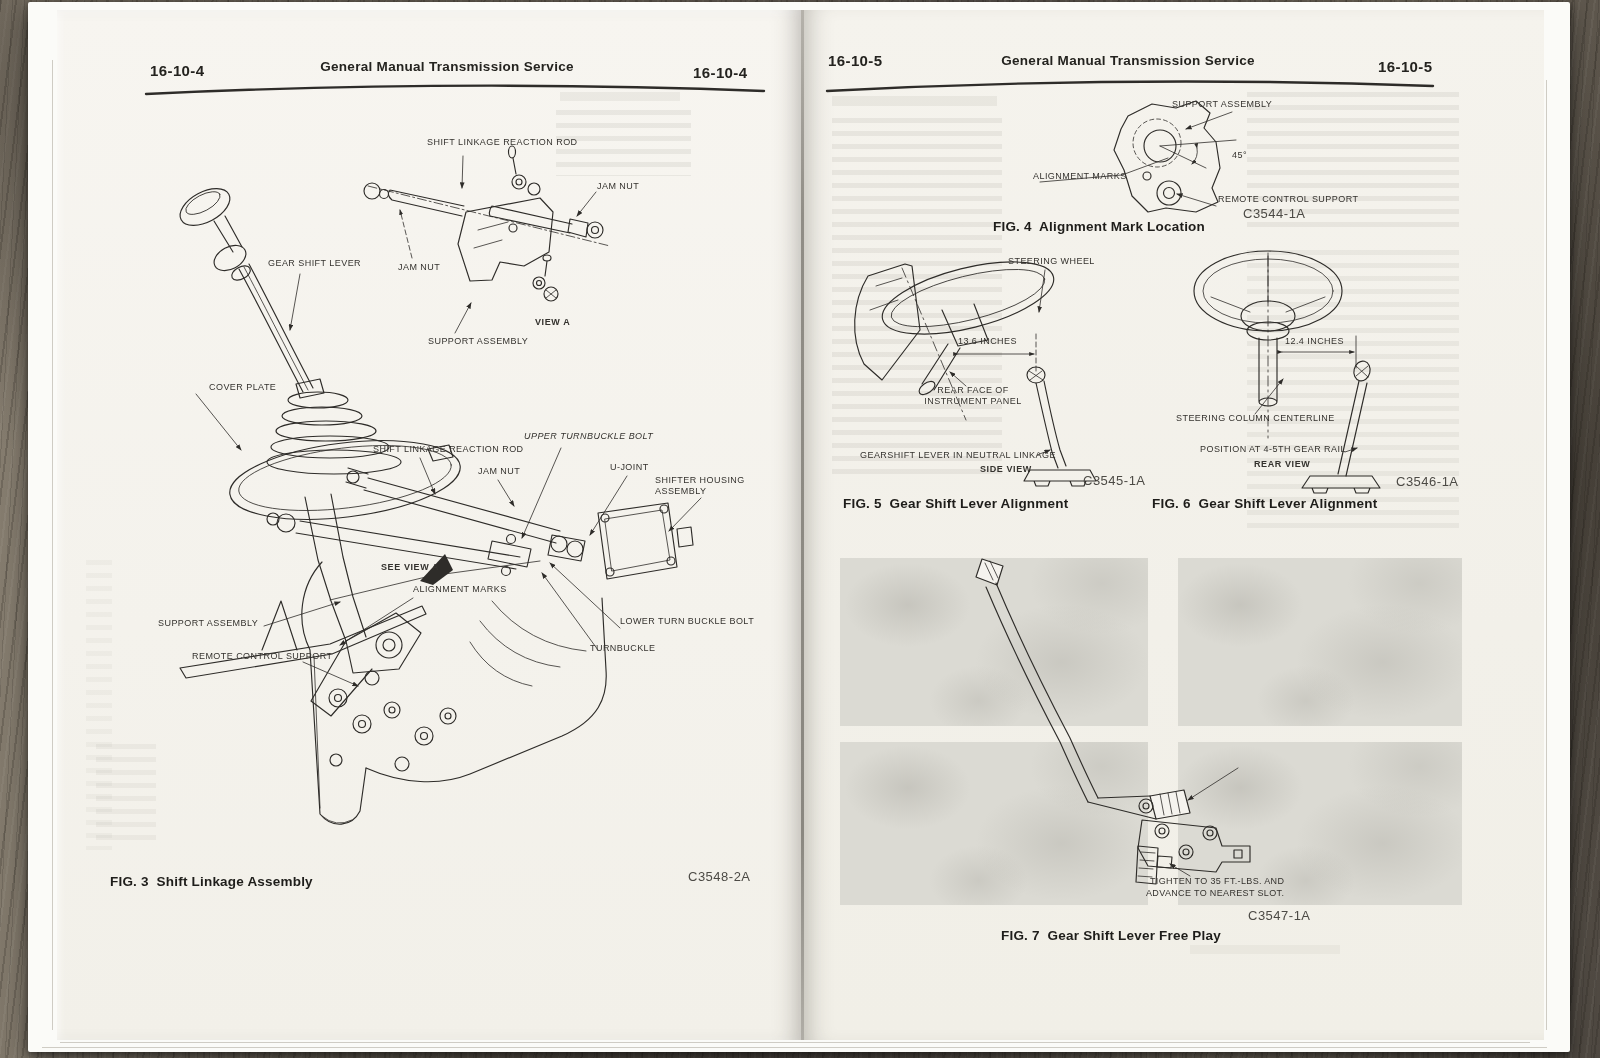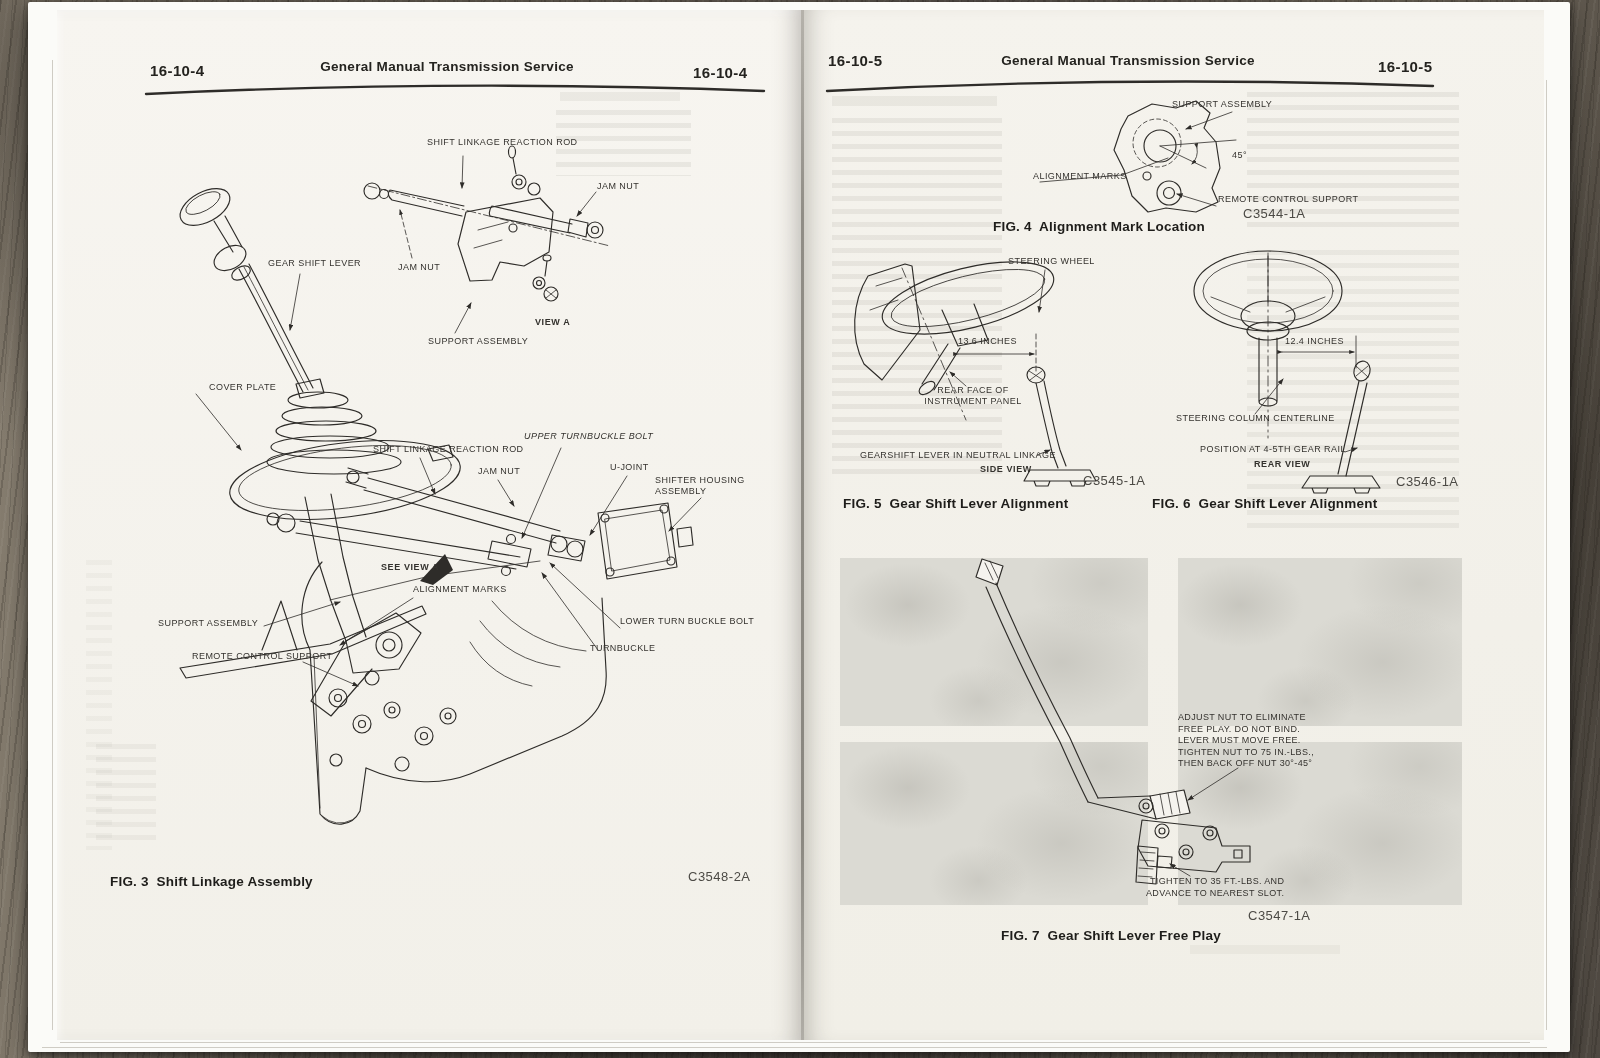--- a/index.html
+++ b/index.html
@@ -331,23 +331,18 @@
   <div class="figcode" style="left:1083px;top:473px;">C3545-1A</div>
   <div class="figcap" style="left:843px;top:496px;">FIG. 5  Gear Shift Lever Alignment</div>
 
   <div class="lbl" style="left:1285px;top:336px;">12.4 INCHES</div>
   <div class="lbl" style="left:1176px;top:413px;">STEERING COLUMN CENTERLINE</div>
   <div class="lbl" style="left:1200px;top:444px;">POSITION AT 4-5TH GEAR RAIL</div>
   <div class="lbl b" style="left:1254px;top:459px;">REAR VIEW</div>
   <div class="figcode" style="left:1396px;top:474px;">C3546-1A</div>
   <div class="figcap" style="left:1152px;top:496px;">FIG. 6  Gear Shift Lever Alignment</div>
 
-  <div class="note" style="left:1178px;top:712px;">ADJUST NUT TO ELIMINATE
-FREE PLAY.  DO NOT BIND.
-LEVER MUST MOVE FREE.
-TIGHTEN NUT TO 75 IN.-LBS.,
-THEN BACK OFF NUT 30°-45°</div>
   <div class="note" style="left:1146px;top:876px;text-align:right;">TIGHTEN TO 35 FT.-LBS. AND
 ADVANCE TO NEAREST SLOT.</div>
   <div class="figcode" style="left:1248px;top:908px;">C3547-1A</div>
   <div class="figcap" style="left:993px;top:928px;padding-left:8px;">FIG. 7  Gear Shift Lever Free Play</div>
 
 </div>
 
 </body></html>

